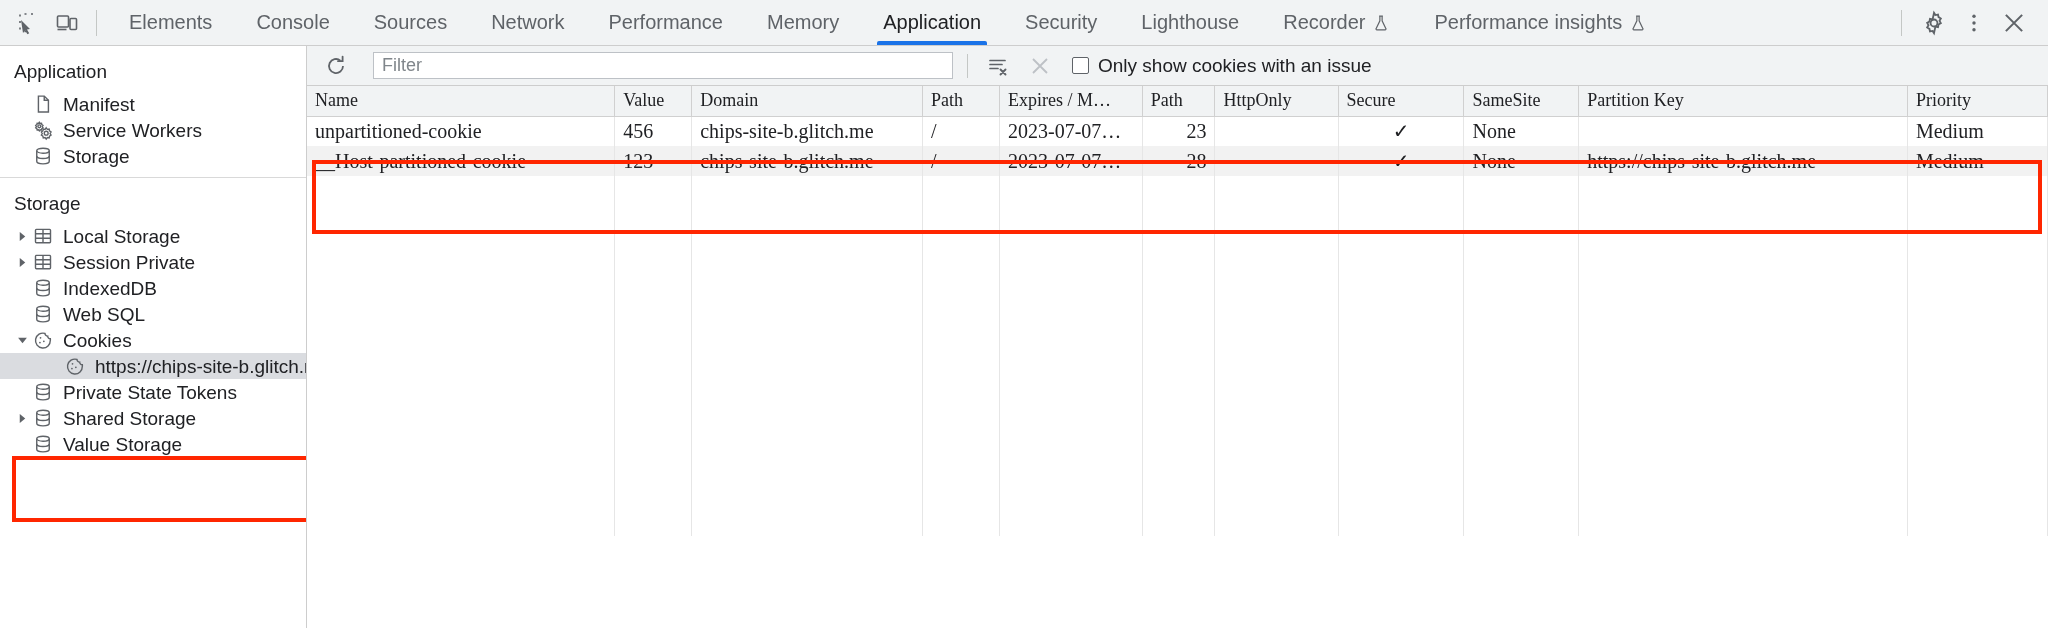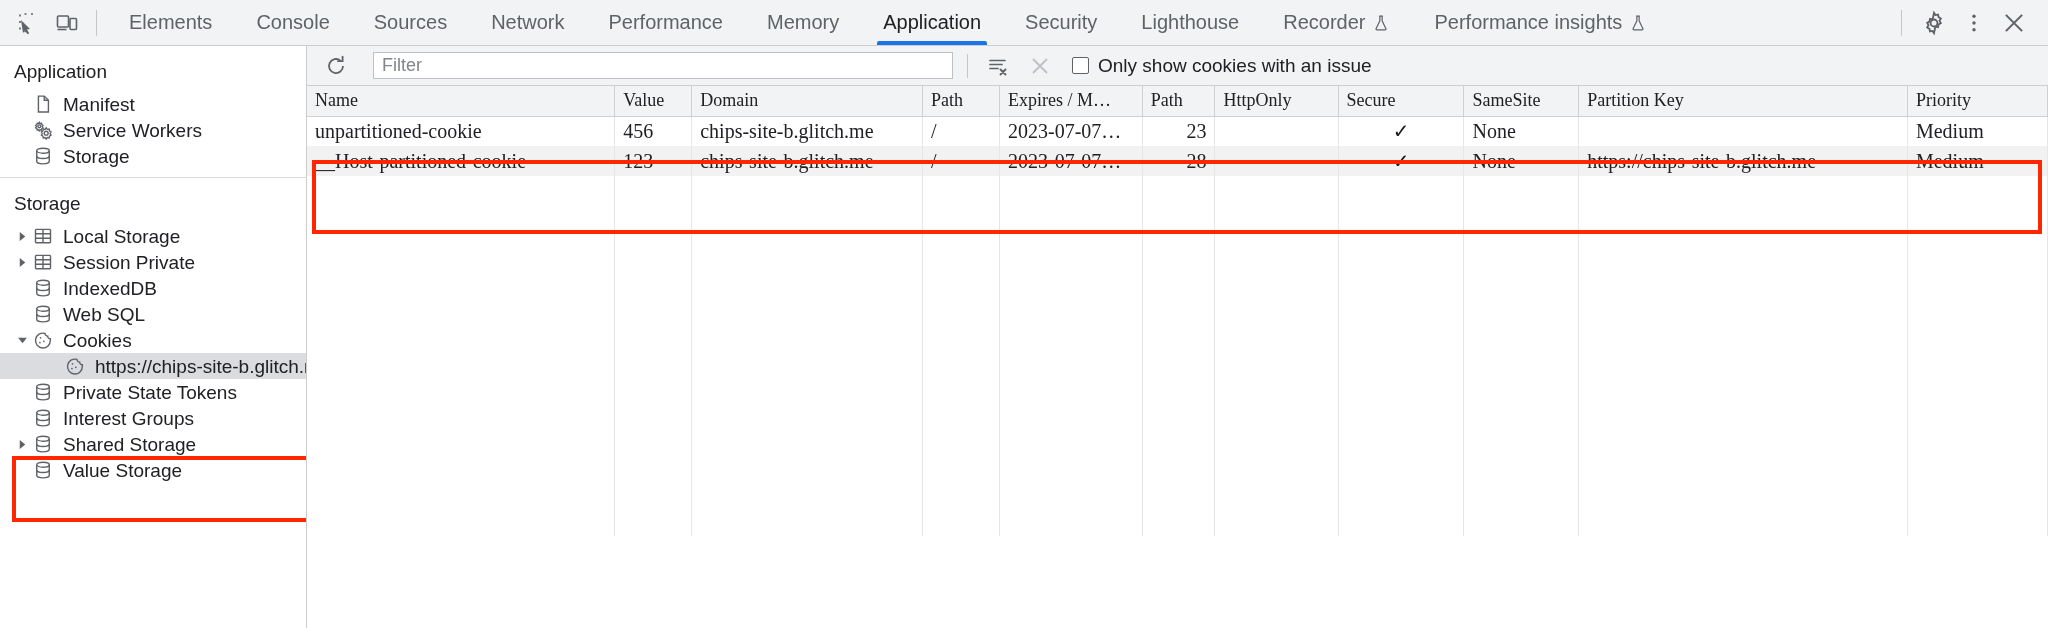--- a/index.html
+++ b/index.html
@@ -400,31 +400,20 @@
             <div class="side-item">
               <span class="twisty empty"></span>
               <span class="side-ico">
                 <svg width="20" height="20" viewBox="0 0 24 24" fill="none" stroke="currentColor" stroke-width="1.7">
                   <ellipse cx="12" cy="5.6" rx="7.5" ry="3"></ellipse>
                   <path d="M4.5 5.6v12.8c0 1.65 3.36 3 7.5 3s7.5-1.35 7.5-3V5.6"></path>
                   <path d="M4.5 12c0 1.65 3.36 3 7.5 3s7.5-1.35 7.5-3"></path>
                 </svg>
               </span>
               <span class="side-label">Private State Tokens</span>
-            </div>
-            <div class="side-item">
-              <span class="twisty empty"></span>
-              <span class="side-ico">
-                <svg width="20" height="20" viewBox="0 0 24 24" fill="none" stroke="currentColor" stroke-width="1.7">
-                  <ellipse cx="12" cy="5.6" rx="7.5" ry="3"></ellipse>
-                  <path d="M4.5 5.6v12.8c0 1.65 3.36 3 7.5 3s7.5-1.35 7.5-3V5.6"></path>
-                  <path d="M4.5 12c0 1.65 3.36 3 7.5 3s7.5-1.35 7.5-3"></path>
-                </svg>
-              </span>
-              <span class="side-label">Interest Groups</span>
             </div>
             <div class="side-item">
               <span class="twisty">
                 <svg width="11" height="11" viewBox="0 0 10 10" fill="currentColor">
                   <path d="M2.5 1l5 4-5 4z"></path>
                 </svg>
               </span>
               <span class="side-ico">
                 <svg width="20" height="20" viewBox="0 0 24 24" fill="none" stroke="currentColor" stroke-width="1.7">
                   <ellipse cx="12" cy="5.6" rx="7.5" ry="3"></ellipse>

